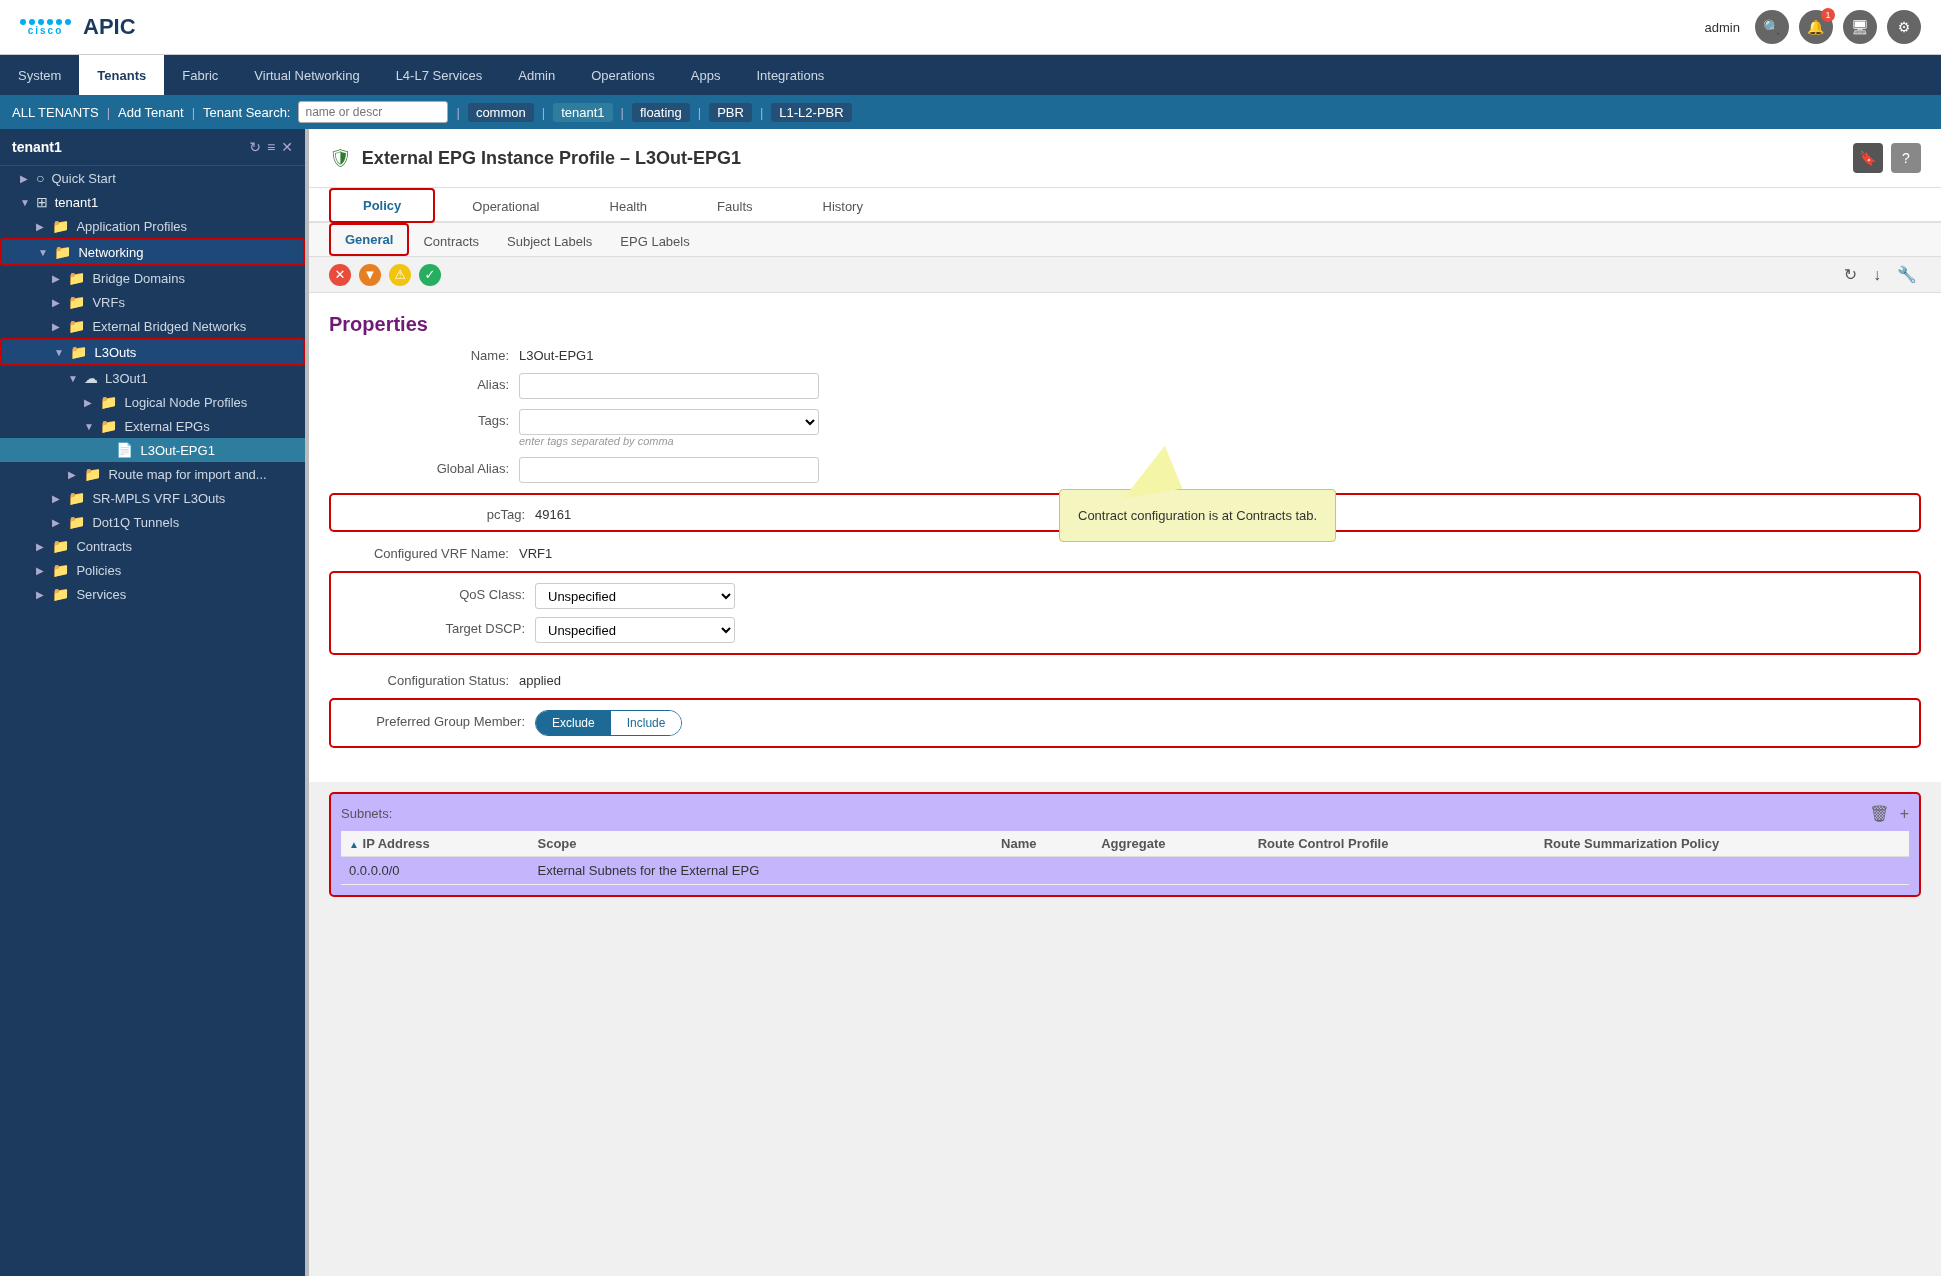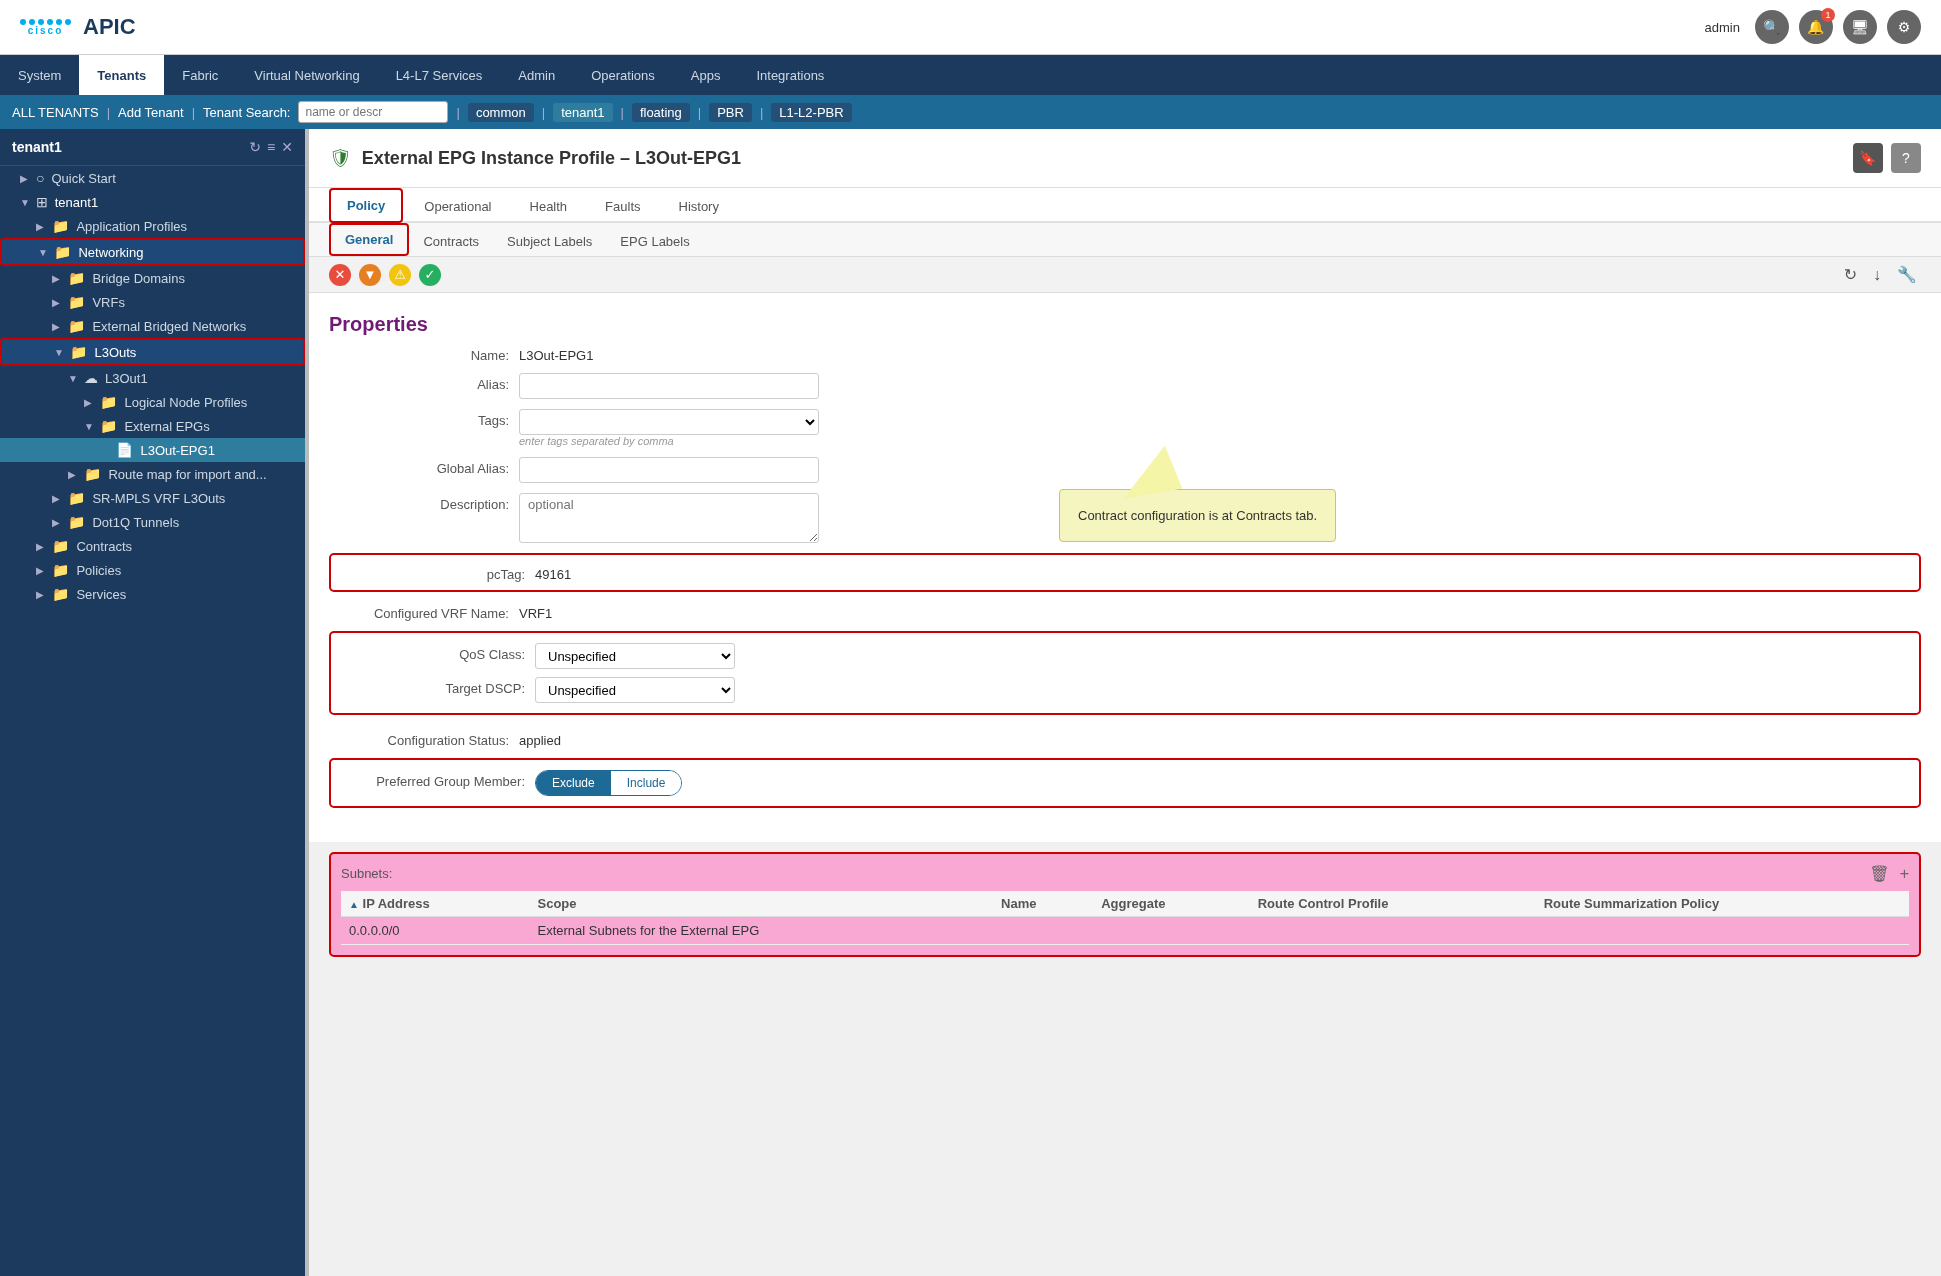--- a/index.html
+++ b/index.html
@@ -157,21 +157,21 @@
     
     .tab-bar {
       background: #fff;
       display: flex;
       align-items: flex-end;
       padding: 0 20px;
       border-bottom: 2px solid #e0e0e0;
       gap: 4px;
     }
     .tab {
-      padding: 8px 16px; cursor: pointer; border: 1px solid transparent;
+      padding: 8px 32px; cursor: pointer; border: 1px solid transparent;
       font-size: 13px; color: #555; margin-bottom: -2px;
     }
     .tab.active {
       color: #1d6a96; border-bottom: 2px solid #1d6a96; font-weight: bold;
     }
 
     .tab-bar-2 {
       background: #f7f7f7;
       display: flex;
       align-items: flex-end;
@@ -262,21 +262,21 @@
       padding: 5px 16px; cursor: pointer; font-size: 12px; border: none; outline: none;
     }
     .toggle-btn.active { background: #1d6a96; color: #fff; }
     .toggle-btn.inactive { background: #fff; color: #1d6a96; }
 
     
     .subnets-section {
       border: 2px solid #cc0000;
       border-radius: 5px;
       padding: 10px;
-      background: #f9a8d4;
+      background: #c4b5fd;
       margin: 10px 20px 20px 20px;
     }
     .subnets-header {
       display: flex; align-items: center; gap: 10px; margin-bottom: 8px;
     }
     .subnets-label { font-size: 13px; color: #555; min-width: 80px; }
     .subnets-spacer { flex: 1; }
     .subnets-icon-btn { color: #666; cursor: pointer; font-size: 16px; }
 
     .subnets-table {
@@ -546,24 +546,20 @@
           <select class="prop-select" style="width:300px;"></select>
           <div class="prop-hint">enter tags separated by comma</div>
         </div>
       </div>
 
       <div class="prop-row">
         <span class="prop-label">Global Alias:</span>
         <input class="prop-input" type="text" value="" style="">
       </div>
 
-      <div class="prop-row">
-        <span class="prop-label">Description:</span>
-        <textarea class="prop-input-tall" placeholder="optional" style=""></textarea>
-      </div>
 
       <div class="pctag-row">
         <span class="prop-label">pcTag:</span>
         <span class="prop-value">49161</span>
       </div>
 
 
       <div class="prop-row">
         <span class="prop-label">Configured VRF Name:</span>
         <span class="prop-value">VRF1</span>

